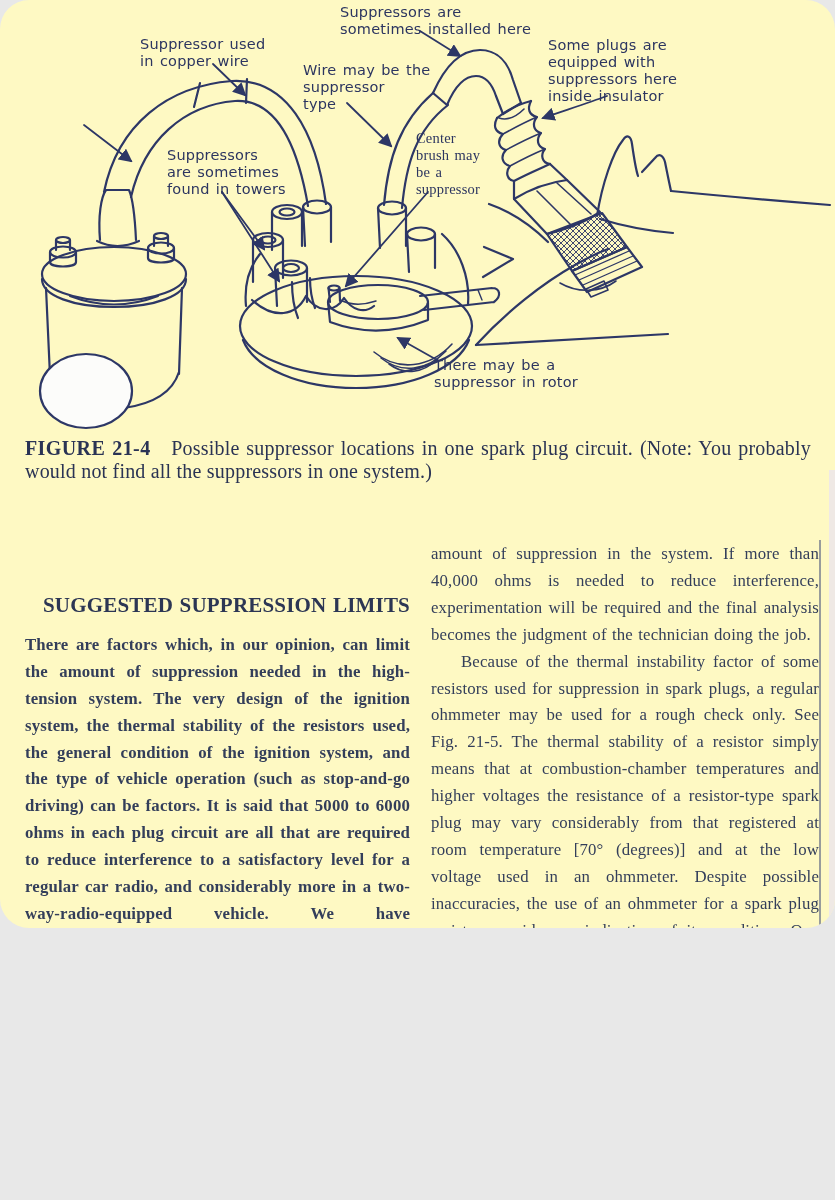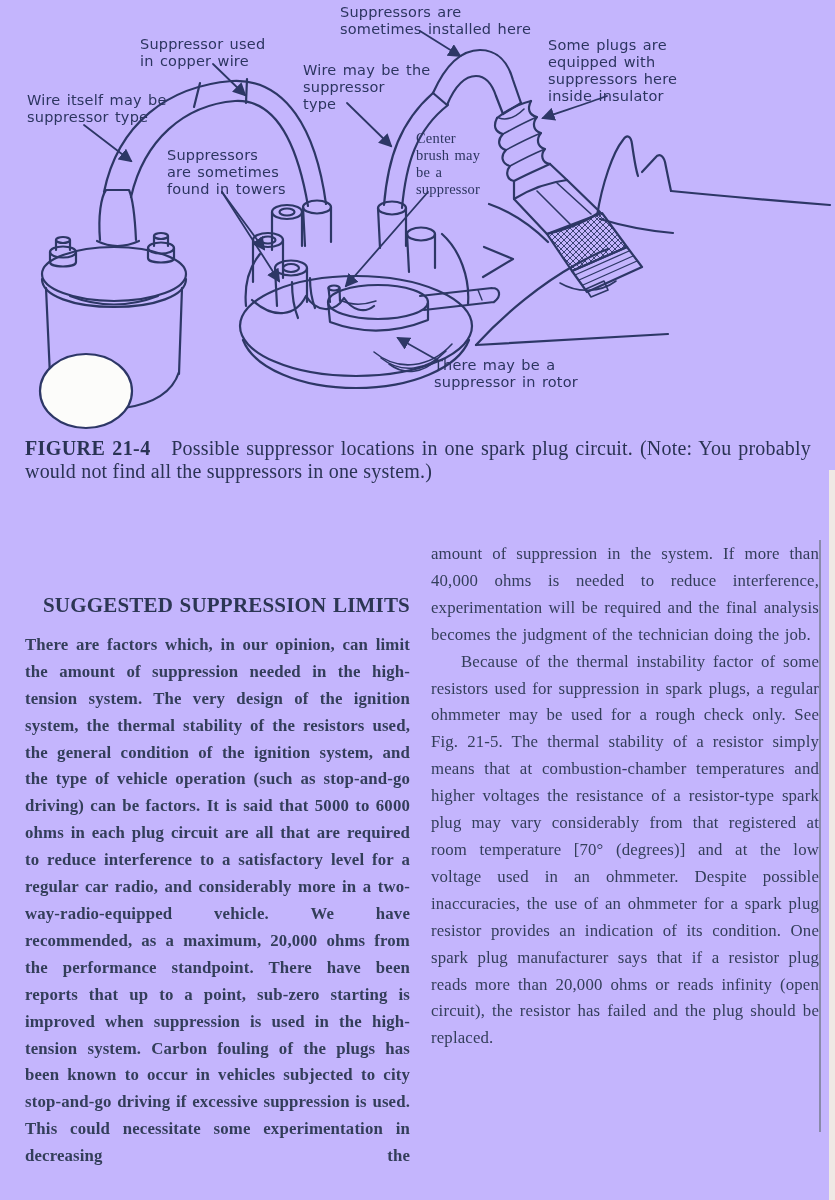--- a/index.html
+++ b/index.html
@@ -1,17 +1,17 @@
 <!DOCTYPE html>
 <html><head>
 <meta charset="utf-8">
 <style>
   html,body{margin:0;padding:0;background:#e8e8e8;}
-  .page{position:relative;width:835px;height:1200px;background:#c4b5fd;overflow:hidden;
-        font-family:"Liberation Serif",serif;color:#333e5a;}
+  .page{position:relative;width:835px;height:928px;background:#fef9c3;overflow:hidden;
+        font-family:"Liberation Serif",serif;color:#333e5a;border-radius:29px;}
   .scan-strip{position:absolute;right:0;top:470px;width:6px;height:730px;background:#efe9e5;}
   .vrule{position:absolute;left:819px;top:540px;width:2px;height:592px;background:#767c8e;opacity:.75;}
 
   .diagram-wrap{position:absolute;left:0;top:0;width:835px;height:432px;}
   .diagram-wrap svg{position:absolute;left:0;top:0;}
   .dlabel{position:absolute;font-family:"DejaVu Sans",sans-serif;font-size:14.5px;line-height:17px;
           color:#2c3560;white-space:pre-line;letter-spacing:.2px;word-spacing:1.5px;}
 
   .caption{position:absolute;left:25px;top:437px;width:786px;font-size:20px;line-height:23px;
            color:#2a3354;text-align:justify;letter-spacing:.2px;}
@@ -173,22 +173,20 @@
       </g>
     </svg>
 
     <div class="dlabel" style="left:340px;top:4px;">Suppressors are
 sometimes installed here</div>
     <div class="dlabel" style="left:140px;top:36px;">Suppressor used
 in copper wire</div>
     <div class="dlabel" style="left:303px;top:62px;">Wire may be the
 suppressor
 type</div>
-    <div class="dlabel" style="left:27px;top:92px;">Wire itself may be
-suppressor type</div>
     <div class="dlabel" style="left:167px;top:147px;">Suppressors
 are sometimes
 found in towers</div>
     <div class="dlabel" style="left:416px;top:130px;font-family:Liberation Serif, serif;">Center
 brush may
 be a
 suppressor</div>
     <div class="dlabel" style="left:548px;top:37px;">Some plugs are
 equipped with
 suppressors here

